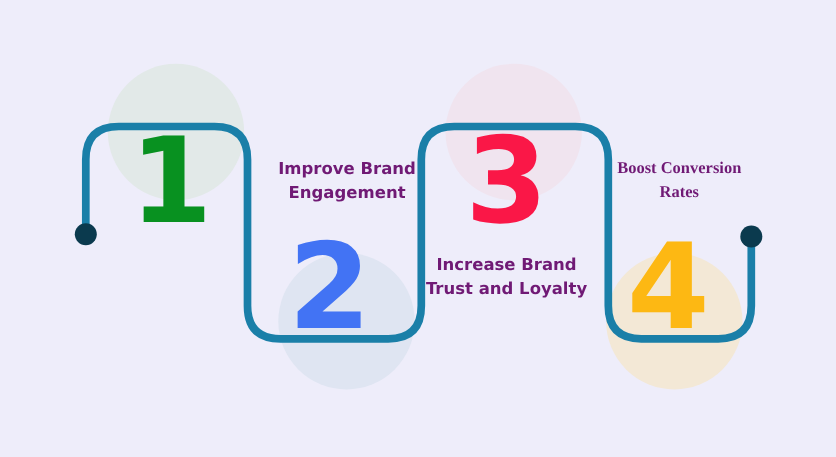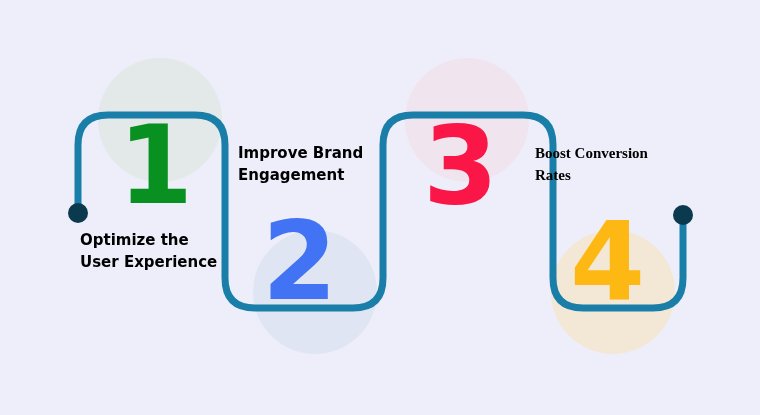--- a/index.html
+++ b/index.html
@@ -37,22 +37,22 @@
     line-height: 1;
     letter-spacing: -0.02em;
     user-select: none;
   }
   .step-label {
     position: absolute;
     font-family: "DejaVu Sans", sans-serif;
     font-weight: 700;
     font-size: 15px;
     line-height: 1.45;
-    color: #000000;
-    text-align: left;
+    color: #701a75;
+    text-align: center;
     white-space: pre-line;
   }
   svg.path-layer {
     position: absolute;
     left: 0;
     top: 0;
     overflow: visible;
   }
 </style>
 </head>
@@ -74,21 +74,21 @@
   </svg>
 
   <div class="layer">
     <div class="step-number" style="left: 118px; top: 112px; font-size: 108px; color: rgb(8, 145, 32);">1</div>
     <div class="step-number" style="left: 262px; top: 208px; font-size: 108px; color: rgb(66, 115, 244);">2</div>
     <div class="step-number" style="left: 423px; top: 112px; font-size: 108px; color: rgb(250, 23, 71);">3</div>
     <div class="step-number" style="left: 570px; top: 208px; font-size: 108px; color: rgb(253, 184, 19);">4</div>
   </div>
 
   <div class="layer">
-    <div class="step-label" style="left: 80px; top: 230px; width: 150px;">Optimize the
-User Experience</div>
     <div class="step-label" style="left: 238px; top: 143px; width: 155px;">Improve Brand
 Engagement</div>
+    <div class="step-label" style="left: 383px; top: 230px; width: 155px;">Increase Brand
+Trust and Loyalty</div>
     <div class="step-label" style="left: 535px; top: 143px; width: 165px; font-family: Liberation Serif, serif;">Boost Conversion
 Rates</div>
   </div>
 
 </div>
 
 </body></html>

